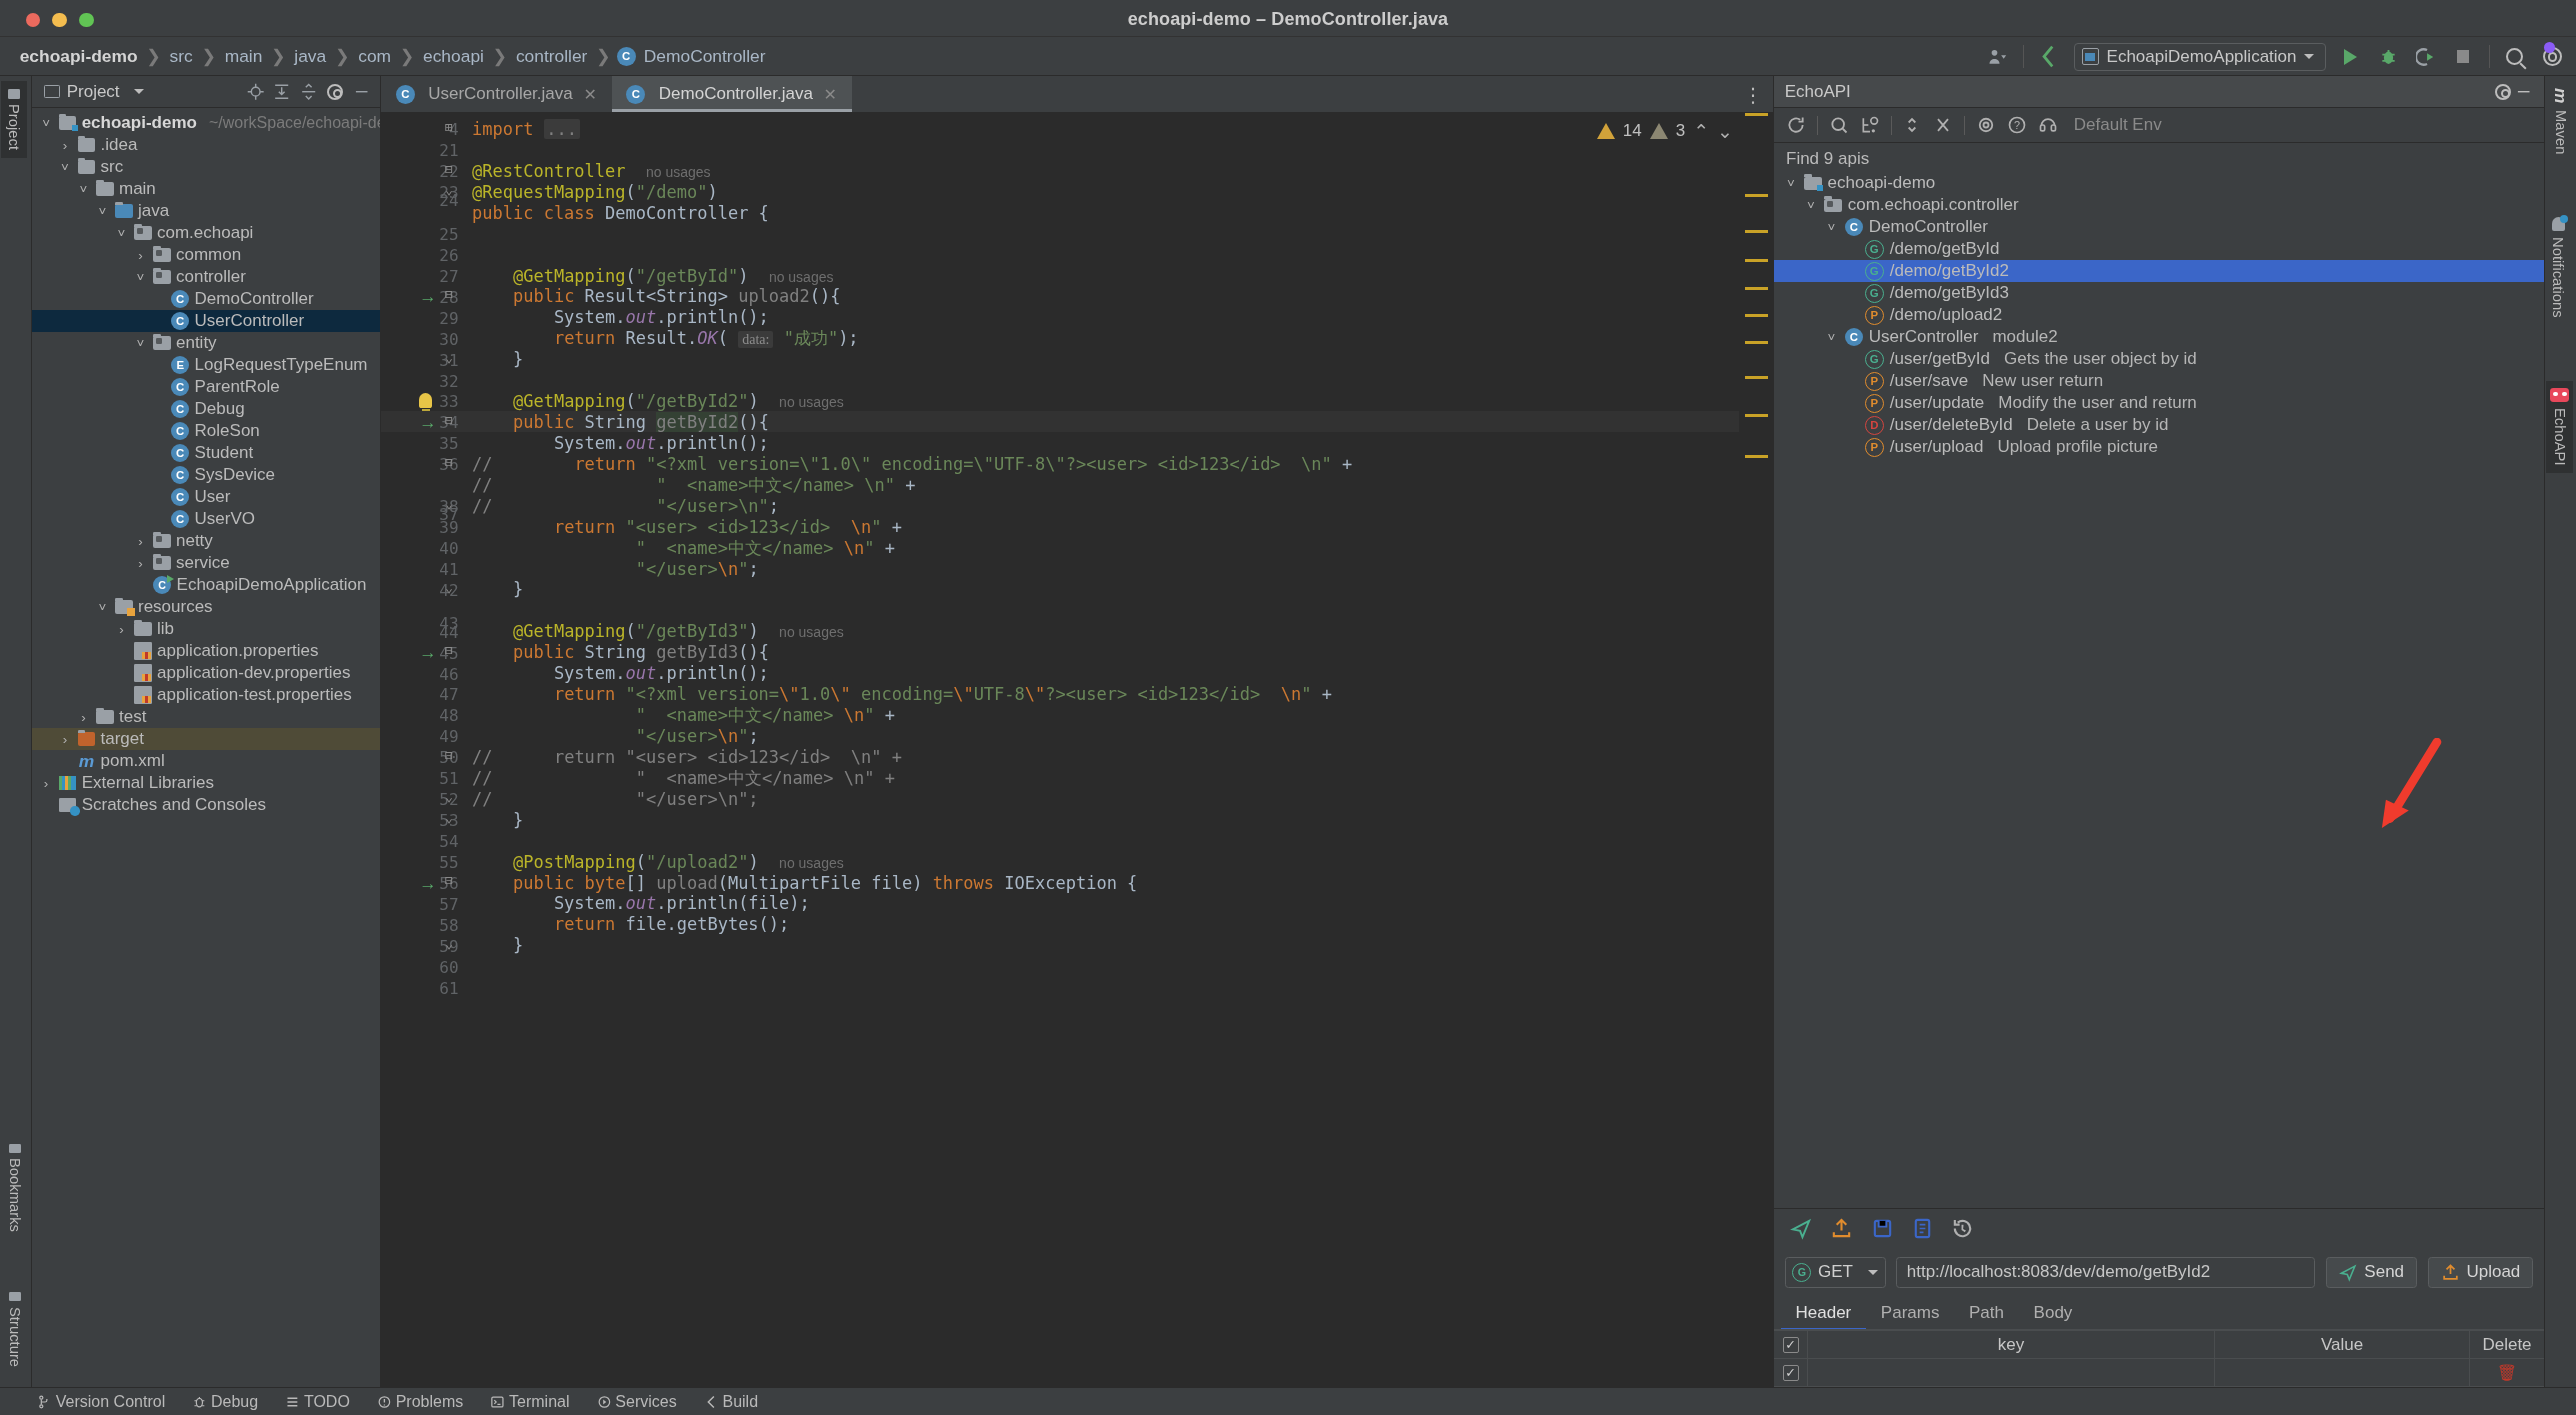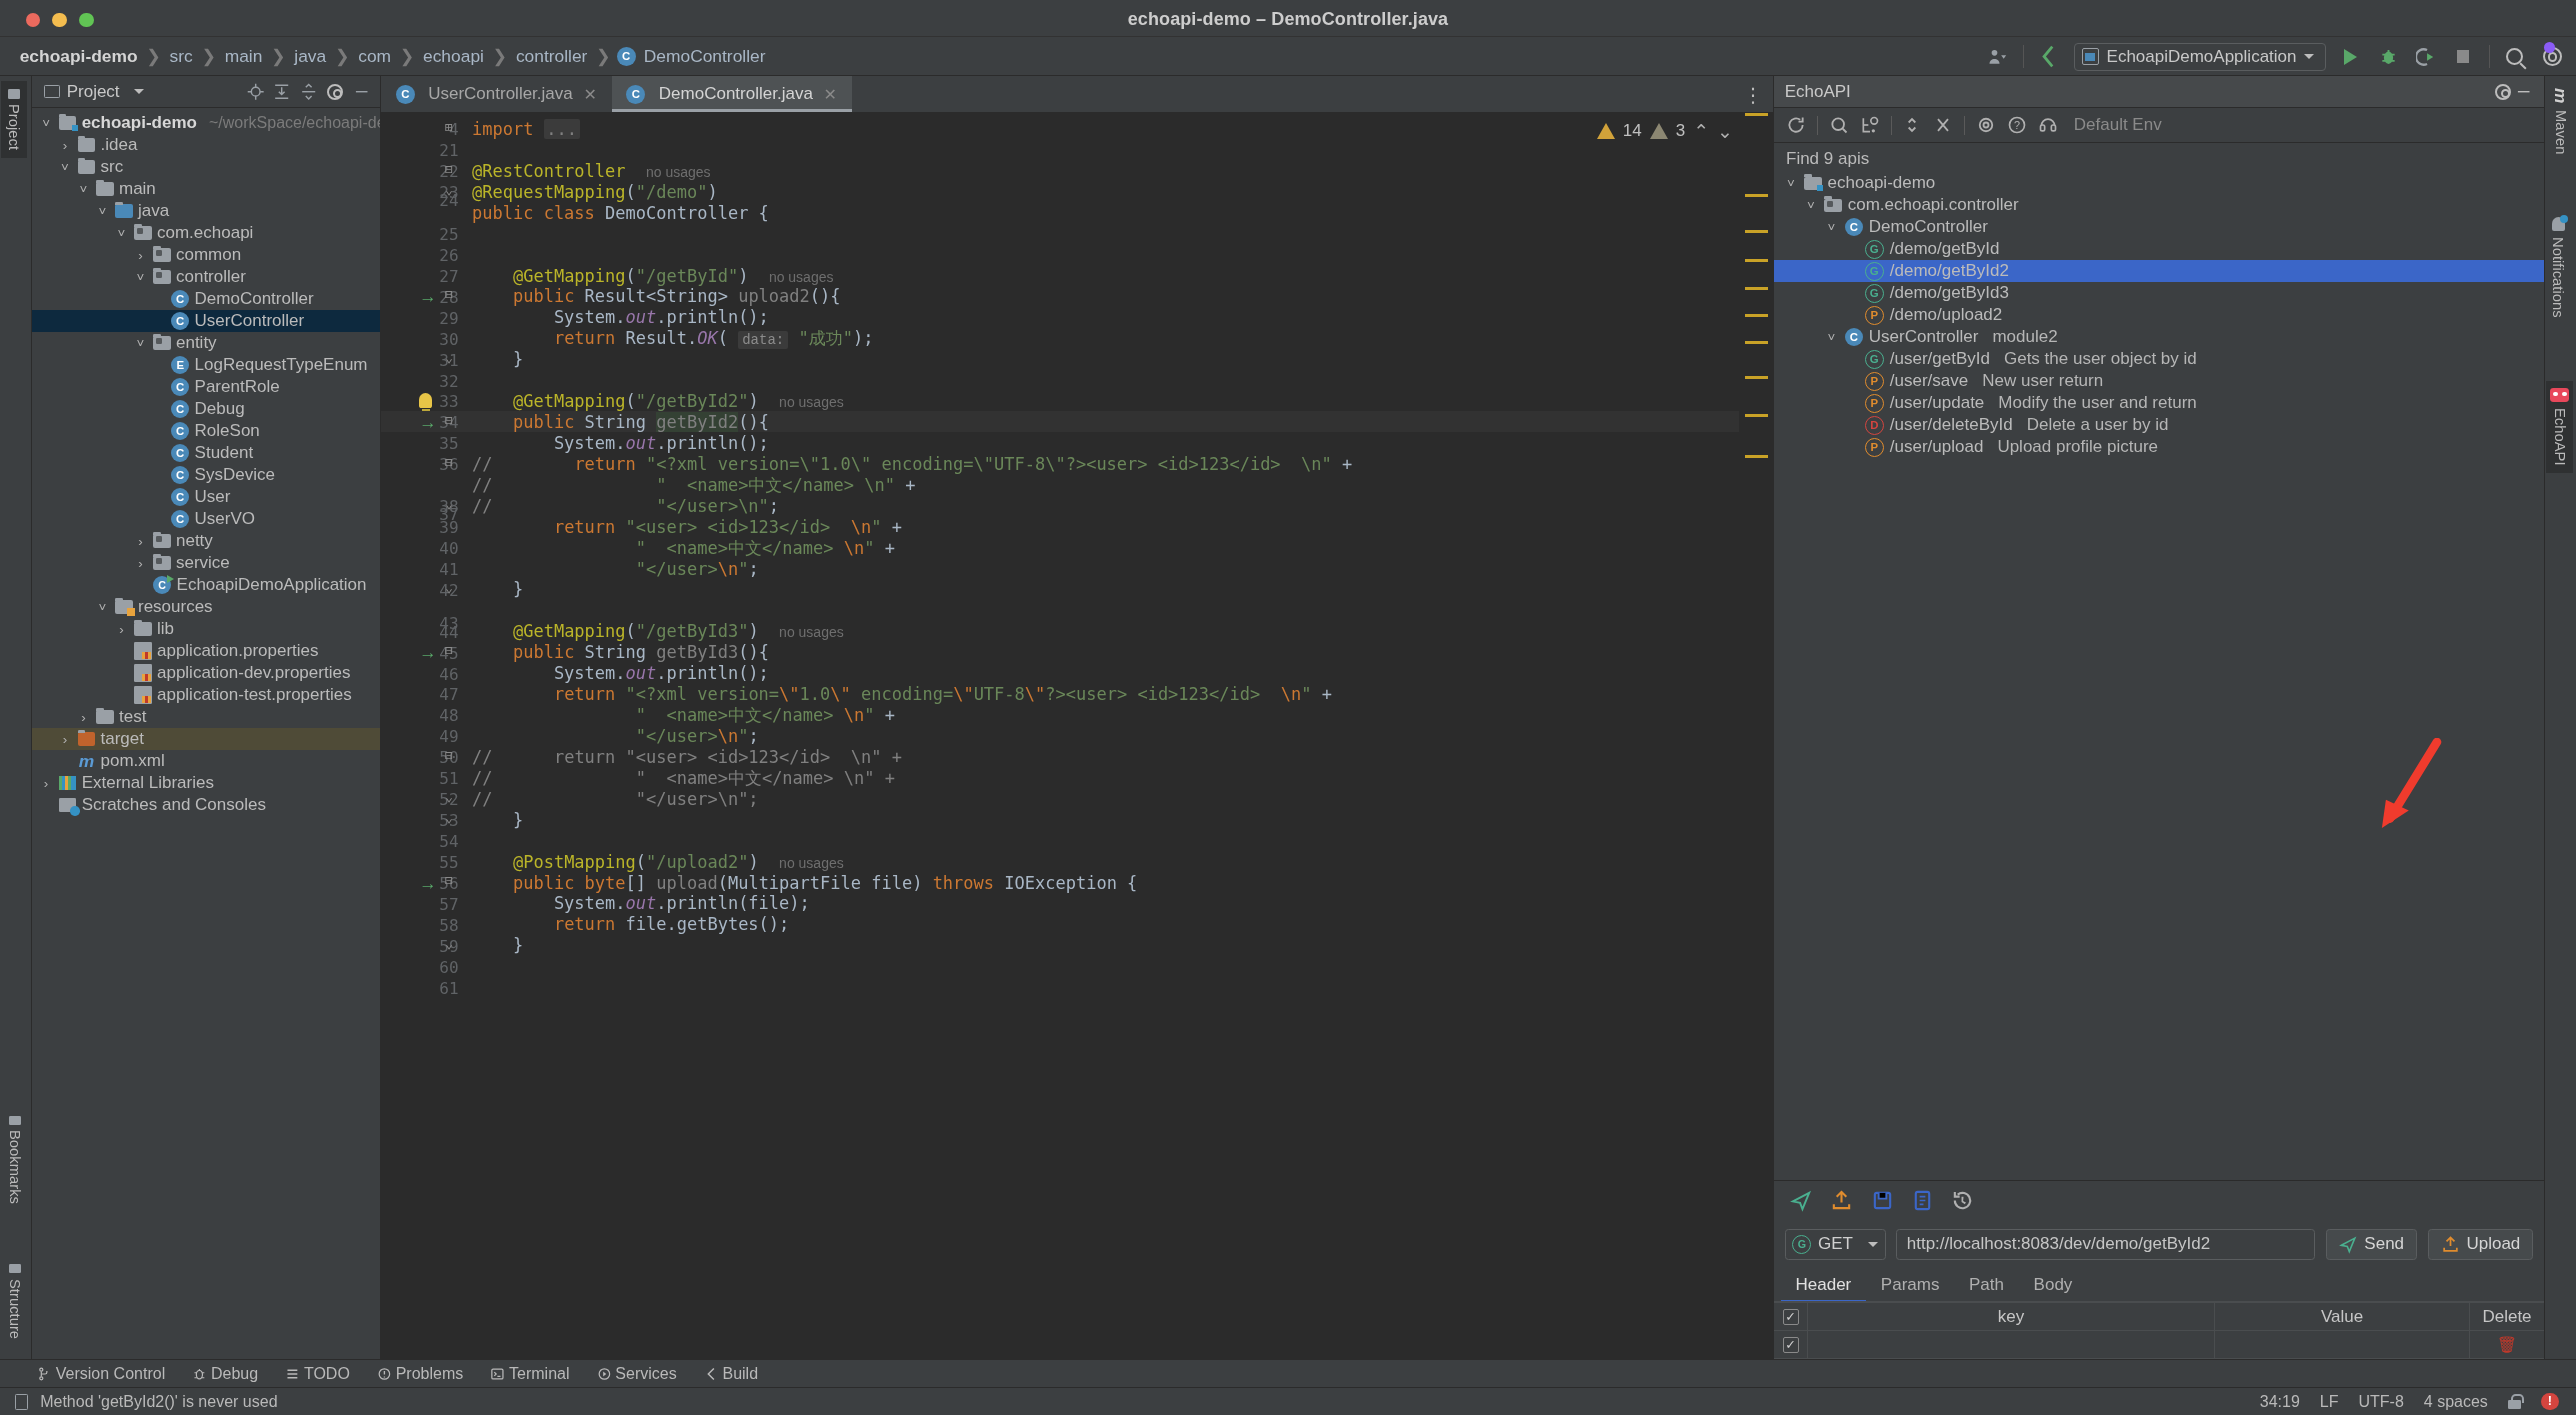--- a/index.html
+++ b/index.html
@@ -106,21 +106,21 @@
   .inspect-bar { position:absolute; right:0; top:0; bottom:0; width:34px; background:#2b2b2b; }
   .warnrow { position:absolute; right:40px; top:6.7px; display:flex; align-items:center; gap:8px; font-size:17px; color:#c0c0c0; z-index:5;}
   .wtri { width:0;height:0;border-left:9.4px solid transparent;border-right:9.4px solid transparent;border-bottom:16px solid #d1a23a; position:relative;}
   .wtri.grey{border-bottom-color:#8c8772;}
   .caretu,.caretd { color:#b0b0b0; font-size:19px; }
 
   pre.code { font-family:"DejaVu Sans Mono", monospace; font-size:17px; line-height:21px; color:#a9b7c6; margin:0; padding:0; white-space:pre; }
   .ln { position:absolute; right:9.4px; color:#606366; font-family:"DejaVu Sans Mono",monospace; font-size:16px; }
   .kw{color:#cc7832;} .str{color:#6a8759;} .ann{color:#bbb529;} .cmt{color:#808080;} .fld{color:#9876aa;font-style:italic;} .cls{color:#a9b7c6;} .gray{color:#808080;} .esc{color:#cc7832;}
   .nousage{color:#6e6e6e;font-family:"Liberation Sans",sans-serif;font-size:14px;}
-  .hintlbl{background:#3b3b3b;color:#8c8c8c;font-size:14px;padding:0.7px 4px;border-radius:2px;font-family:Liberation Mono, monospace;}
+  .hintlbl{background:#3b3b3b;color:#8c8c8c;font-size:14px;padding:0.7px 4px;border-radius:2px;font-family:Liberation Serif, serif;}
   .cur-line{position:absolute;left:0;right:0;height:21px;background:#323232;}
   .sel-tok{background:#344134;}
   .fold-ico{position:absolute;color:#8a8a8a;font-size:13.4px;font-family:"DejaVu Sans Mono",monospace;}
   .runarrow{position:absolute;color:#59a869;font-size:17.4px;font-weight:bold;}
   .bulb{position:absolute;width:13.4px;height:14.8px;background:#e8c547;border-radius:6.7px 6.7px 2.7px 2.7px;}
   .bulb:after{content:"";position:absolute;left:2.7px;bottom:-3.4px;width:8px;height:2.7px;background:#bda83a;}
   .imp-ellip{background:#3b3b3b;padding:0 2.7px;border-radius:2px;color:#808080;}
   .stripe{position:absolute;right:5.4px;width:23px;height:3.4px;}
 
   
@@ -941,33 +941,19 @@
       <span>Services</span>
     </div>
     <div class="tb-item">
       <svg width="14.8" height="16" viewBox="0 0 24 24">
           <path d="M16 3L7 12l9 9" stroke="#b9b9b9" stroke-width="2.4" fill="none"></path>
         </svg>
       <span>Build</span>
     </div>
   </div>
 
-  <div class="status-bar">
-    <div class="status-left">
-      <span class="doc-ico"></span>
-      <span>Method 'getById2()' is never used</span>
-    </div>
-    <div class="status-right">
-      <span>34:19</span>
-      <span>LF</span>
-      <span>UTF-8</span>
-      <span>4 spaces</span>
-      <span class="lock"></span>
-      <span class="errbadge">!</span>
-    </div>
-  </div>
 
   <svg class="red-arrow" viewBox="0 0 140 140">
     <path d="M128 6 L58 120" stroke="#f03b2d" stroke-width="13" stroke-linecap="round" fill="none"></path>
     <path d="M46 134 L52 92 L86 108 Z" fill="#f03b2d"></path>
   </svg>
 </div>
 
 
 </body></html>

